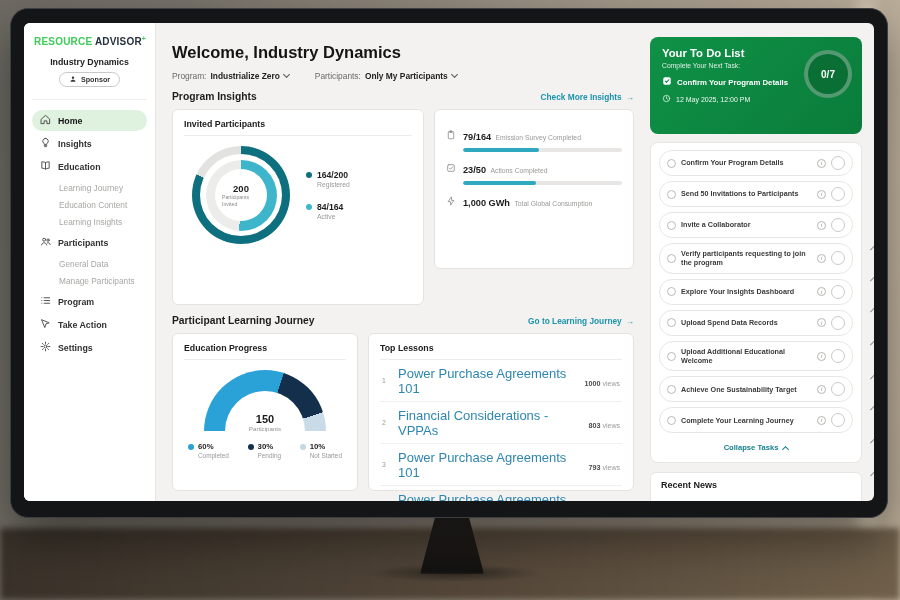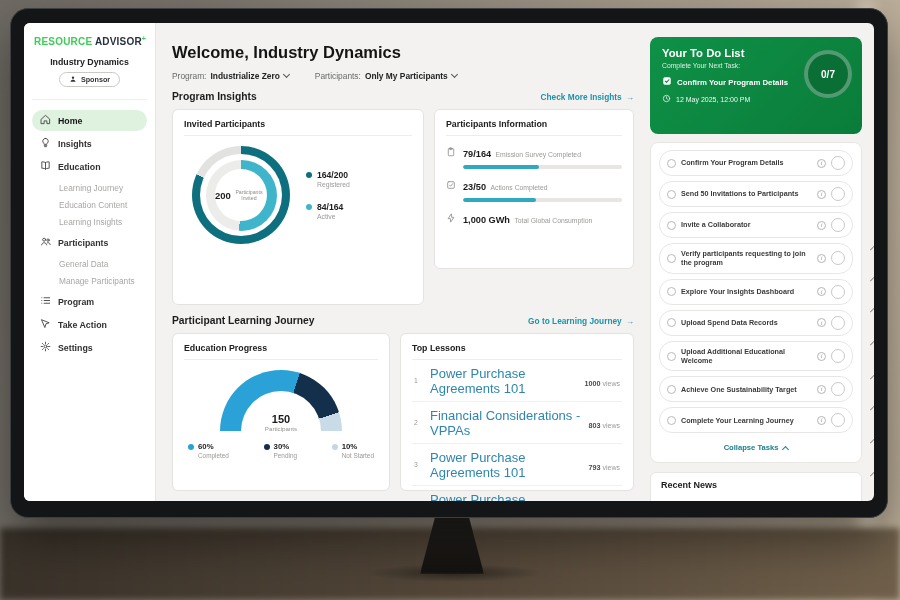--- a/index.html
+++ b/index.html
@@ -76,21 +76,21 @@
   .donut-wrap { display:flex; align-items:center; gap:16px; padding:10px 0 0 8px; }
   .donut { width:98px; height:98px; border-radius:50%;
     background: conic-gradient(#0e6f7e 0 295deg, #e2e2e0 295deg 360deg);
     display:grid; place-items:center; }
   .donut-gap { width:82px; height:82px; border-radius:50%; background:#fff;
     display:grid; place-items:center; }
   .donut-inner { width:71px; height:71px; border-radius:50%;
     background: conic-gradient(#3fb5cb 0 184deg, #ececea 184deg 360deg);
     display:grid; place-items:center; }
   .donut-hole { width:52px; height:52px; border-radius:50%; background:#fff;
-    display:flex; flex-direction:row; align-items:center; justify-content:center; text-align:center; }
+    display:flex; flex-direction:column; align-items:center; justify-content:center; }
   .c-val { font-size:9.5px; font-weight:700; color:#1c1c1c; }
   .c-lab { font-size:5.2px; color:#8b8b89; width:38px; line-height:1.25; }
   .legend-col { display:flex; flex-direction:column; gap:14px; }
   .legend-item { display:flex; align-items:flex-start; gap:5px; }
   .dot { width:6px; height:6px; border-radius:50%; margin-top:2px; flex:none; }
   .dot-teal-dark { background:#0e6f7e; }
   .dot-teal-light { background:#3fb5cb; }
   .dot-blue { background:#2aa2d8; }
   .dot-navy { background:#142f4b; }
   .dot-pale { background:#c3d7e3; }
@@ -101,21 +101,21 @@
   .card-pinfo { flex:1; height:160px; }
   .stat { display:flex; gap:7px; margin-top:7px; }
   .stat svg { flex:none; color:#8e8e8c; margin-top:1px; }
   .stat-body { flex:1; }
   .stat-val { font-size:9.2px; font-weight:700; color:#1b1b1b; }
   .stat-lab { font-size:6.8px; color:#9a9997; margin-top:1px; }
   .pbar { height:4px; background:#e7e6e4; border-radius:2px; margin-top:4px; overflow:hidden; }
   .pbar-fill { height:100%; background:#2fa9c0; border-radius:2px; }
 
   
-  .card-edu { width:218px; height:158px; }
+  .card-edu { width:186px; height:158px; }
   .gauge { position:relative; width:122px; height:62px; margin:10px auto 4px; overflow:hidden; }
   .gauge-fill { position:absolute; left:0; top:0; width:122px; height:122px; border-radius:50%;
     background: conic-gradient(from 270deg, #2aa2d8 0 108deg, #142f4b 108deg 162deg,
       #c9dbe6 162deg 180deg, transparent 180deg); }
   .gauge-hole { position:absolute; left:21px; top:21px; width:80px; height:80px;
     border-radius:50%; background:#fff; }
   .gauge-text { position:absolute; left:0; bottom:0; width:100%; text-align:center; }
   .g-val { display:block; font-size:11px; font-weight:700; color:#1a1a1a; }
   .g-lab { display:block; font-size:6.2px; color:#949391; }
   .gauge-legend { display:flex; justify-content:space-between; padding:6px 4px 0; }
@@ -292,21 +292,20 @@
                 <span>
                     <span class="l-val">84/164</span>
                     <span class="l-lab">Active</span>
                   </span>
               </div>
             </div>
           </div>
         </div>
 
         <div class="card card-pinfo">
-          <div class="card-title">Participants Information</div>
           <div class="stat">
             <span><svg width="10" height="10" viewBox="0 0 24 24" fill="none" stroke="currentColor" stroke-width="2" stroke-linecap="round">
                   <rect x="5.5" y="4" width="13" height="17" rx="2"></rect>
                   <rect x="9" y="2.5" width="6" height="3.5" rx="1"></rect>
                 </svg></span>
             <span class="stat-body">
               <span class="stat-val">79/164</span>
               <span class="stat-lab">Emission Survey Completed</span>
               <span class="pbar" style="display:block">
                   <span class="pbar-fill" style="display: block; width: 48%;"></span>

